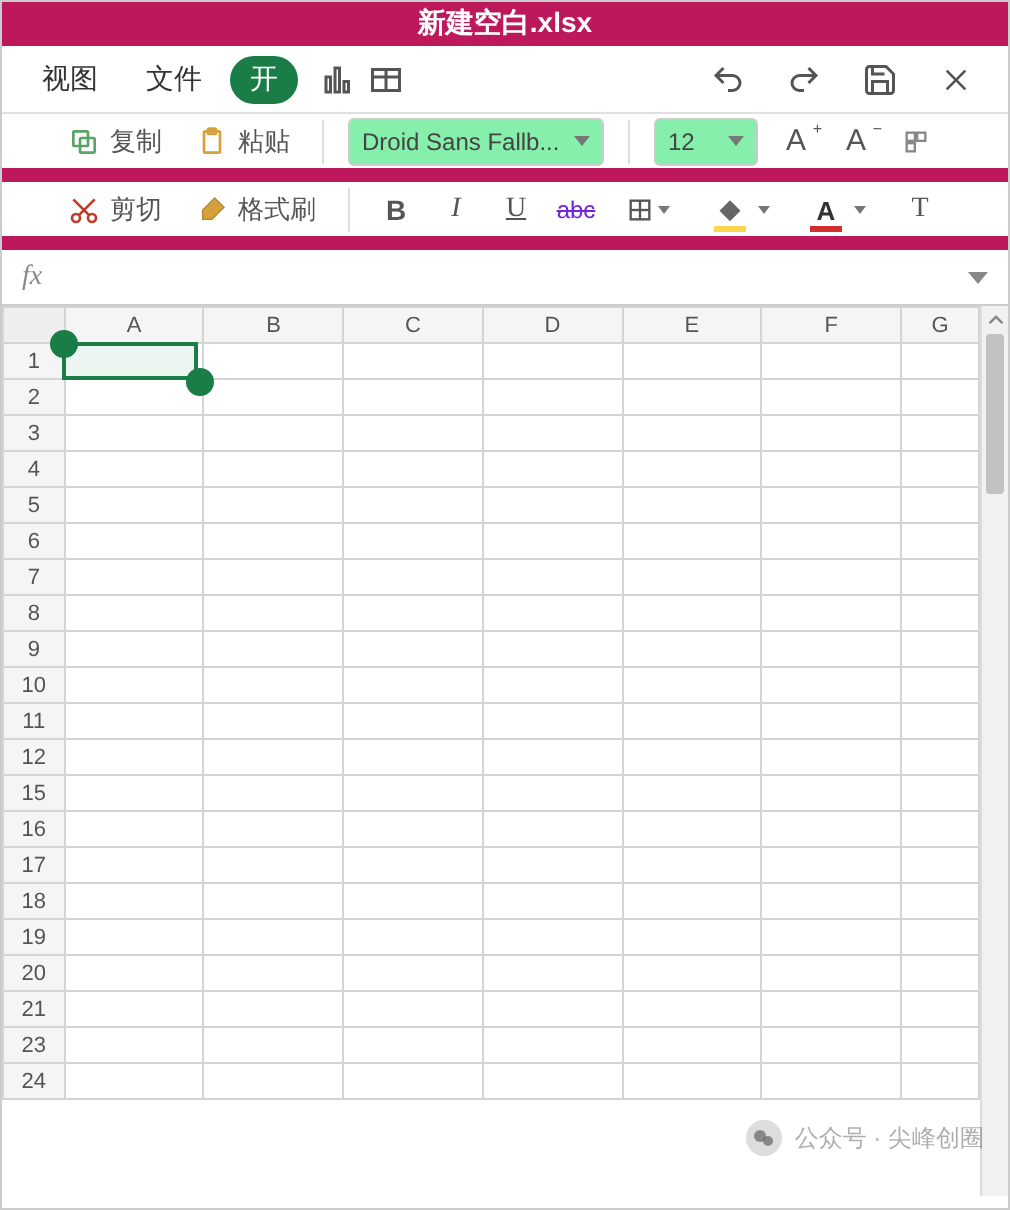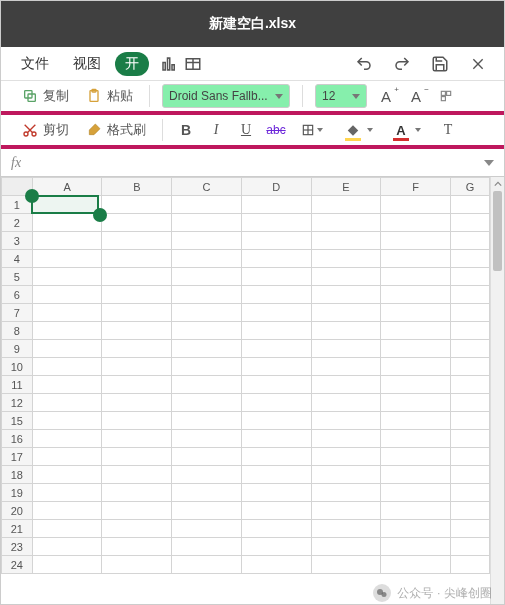--- a/index.html
+++ b/index.html
@@ -10,23 +10,23 @@
     color: #333;
     background: #fff;
     width: 505px;
     height: 605px;
     overflow: hidden;
     position: relative;
     border: 1px solid #ccc;
   }
   
   .titlebar {
-    background: #404040;
+    background: #be185d;
     color: #fff;
-    height: 46px;
+    height: 22px;
     display: flex;
     align-items: center;
     justify-content: center;
     font-size: 14px;
     font-weight: bold;
   }
   
   .menurow {
     height: 34px;
     display: flex;
@@ -63,23 +63,23 @@
     align-items: center;
     justify-content: center;
     cursor: pointer;
   }
   svg { display: block; }
   
   .toolbar {
     display: flex;
     align-items: center;
     height: 34px;
-    padding: 0 16px;
+    padding: 0 28px;
     gap: 8px;
-    border-bottom: 4px solid #be185d;
+    border-bottom: 7px solid #be185d;
   }
   .tool-btn {
     display: flex;
     align-items: center;
     gap: 4px;
     padding: 2px 4px;
     color: #555;
     font-size: 13px;
     cursor: pointer;
   }
@@ -186,41 +186,41 @@
     background: rgba(26,125,71,0.08);
     pointer-events:none;
   }
   .handle {
     width:14px;height:14px;border-radius:50%;background:#1a7d47;position:absolute;
   }
   
   .watermark {
     position:absolute;
     right: 12px;
-    bottom: 2px;
+    bottom: 26px;
     font-size: 12px;
     color: rgba(120,120,120,0.6);
     display:flex;
     align-items:center;
     gap:6px;
   }
   .watermark .logo {
     width:18px;height:18px;border-radius:50%;background:rgba(120,120,120,0.25);display:flex;align-items:center;justify-content:center;font-size:11px;color:rgba(80,80,80,0.6);
   }
 </style>
 </head>
 <body>
 
 <div class="titlebar">
   <span>新建空白.xlsx</span>
 </div>
 
 <div class="menurow">
+  <span class="menuitem">视图</span>
   <span class="menuitem">文件</span>
-  <span class="menuitem">视图</span>
   <span class="menuitem active">开</span>
 
   <span class="icon-btn" style="margin-left:6px;">
     <svg width="18" height="18" viewBox="0 0 24 24" fill="none" stroke="currentColor" stroke-width="2">
         <rect x="4" y="10" width="3" height="10"></rect>
         <rect x="10" y="4" width="3" height="16"></rect>
         <rect x="16" y="13" width="3" height="7"></rect>
       </svg>
   </span>
   <span class="icon-btn">

